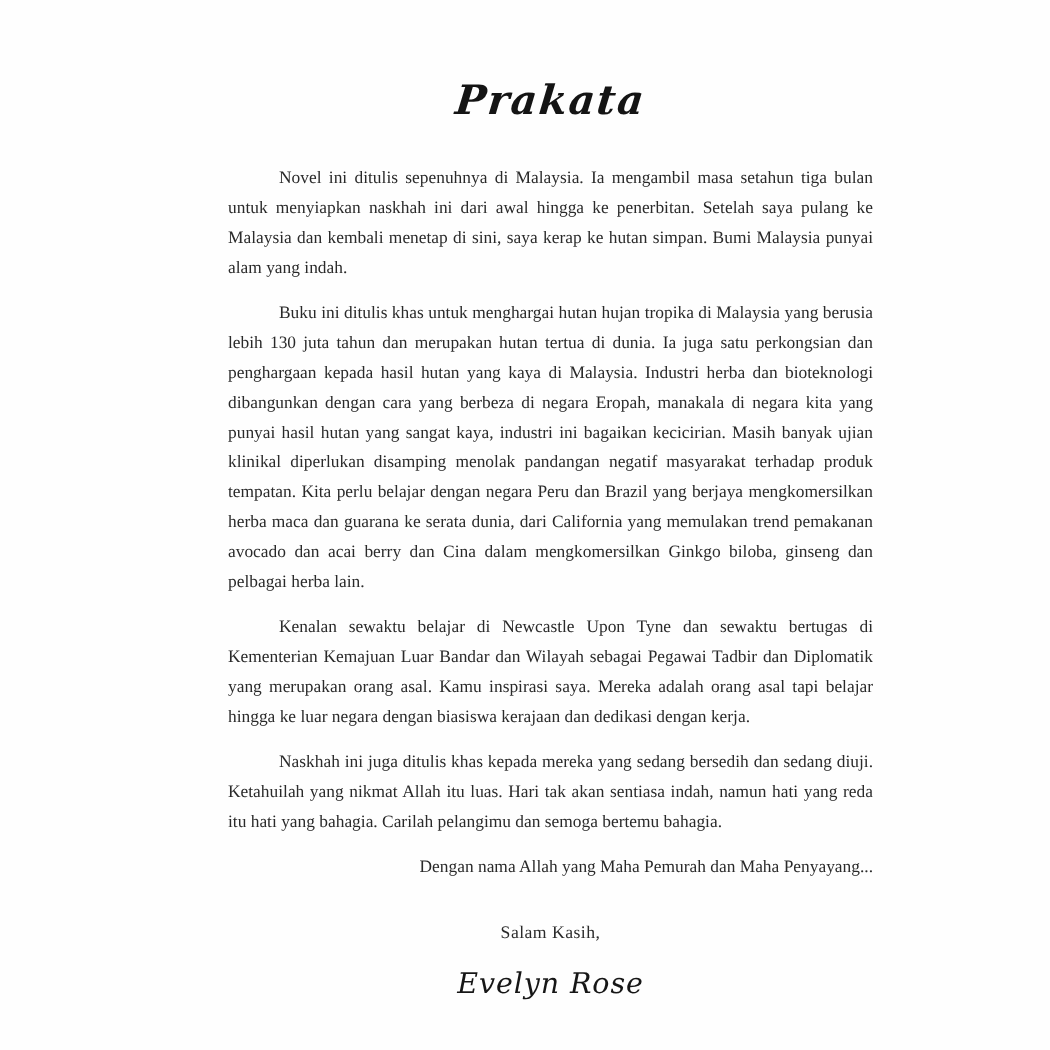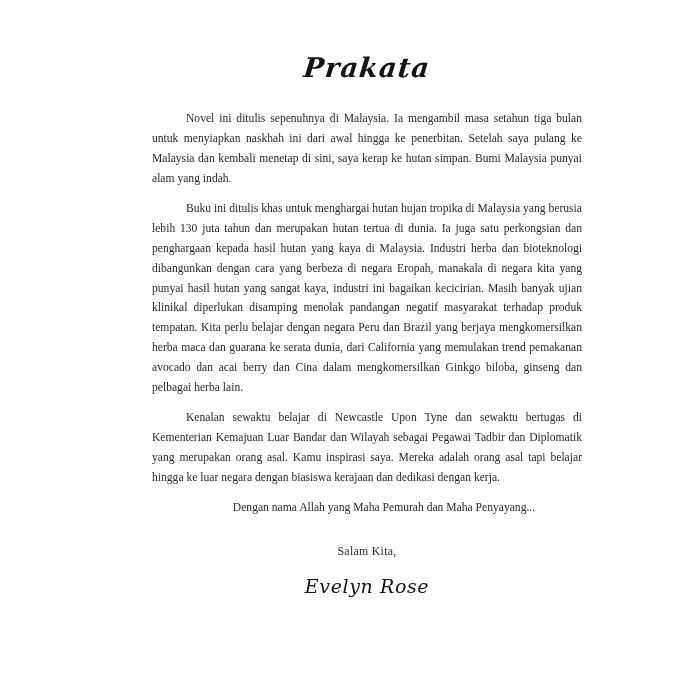--- a/index.html
+++ b/index.html
@@ -55,35 +55,36 @@
   }
   .signature {
     font-family: "DejaVu Serif", serif;
     font-style: italic;
     font-size: 19px;
     color: #161616;
     letter-spacing: 0.6px;
   }
   .closing-line {
     text-indent: 34px;
-    text-align: center;
+    text-align: right;
   }
 </style>
 </head>
 <body>
 
 <div class="page">
 
   <h1 class="page-title">Prakata</h1>
 
   <div class="body-copy">
     <p>Novel ini ditulis sepenuhnya di Malaysia. Ia mengambil masa setahun tiga bulan untuk menyiapkan naskhah ini dari awal hingga ke penerbitan. Setelah saya pulang ke Malaysia dan kembali menetap di sini, saya kerap ke hutan simpan. Bumi Malaysia punyai alam yang indah.</p>
     <p>Buku ini ditulis khas untuk menghargai hutan hujan tropika di Malaysia yang berusia lebih 130 juta tahun dan merupakan hutan tertua di dunia. Ia juga satu perkongsian dan penghargaan kepada hasil hutan yang kaya di Malaysia. Industri herba dan bioteknologi dibangunkan dengan cara yang berbeza di negara Eropah, manakala di negara kita yang punyai hasil hutan yang sangat kaya, industri ini bagaikan kecicirian. Masih banyak ujian klinikal diperlukan disamping menolak pandangan negatif masyarakat terhadap produk tempatan. Kita perlu belajar dengan negara Peru dan Brazil yang berjaya mengkomersilkan herba maca dan guarana ke serata dunia, dari California yang memulakan trend pemakanan avocado dan acai berry dan Cina dalam mengkomersilkan Ginkgo biloba, ginseng dan pelbagai herba lain.</p>
     <p>Kenalan sewaktu belajar di Newcastle Upon Tyne dan sewaktu bertugas di Kementerian Kemajuan Luar Bandar dan Wilayah sebagai Pegawai Tadbir dan Diplomatik yang merupakan orang asal. Kamu inspirasi saya. Mereka adalah orang asal tapi belajar hingga ke luar negara dengan biasiswa kerajaan dan dedikasi dengan kerja.</p>
+    <p>Naskhah ini juga ditulis khas kepada mereka yang sedang bersedih dan sedang diuji. Ketahuilah yang nikmat Allah itu luas. Hari tak akan sentiasa indah, namun hati yang reda itu hati yang bahagia. Carilah pelangimu dan semoga bertemu bahagia.</p>
     <p class="closing-line">Dengan nama Allah yang Maha Pemurah dan Maha Penyayang...</p>
   </div>
 
   <div class="closing">
-    <div class="salutation">Salam Kita,</div>
+    <div class="salutation">Salam Kasih,</div>
     <div class="signature">Evelyn Rose</div>
   </div>
 
 </div>
 
 </body></html>

